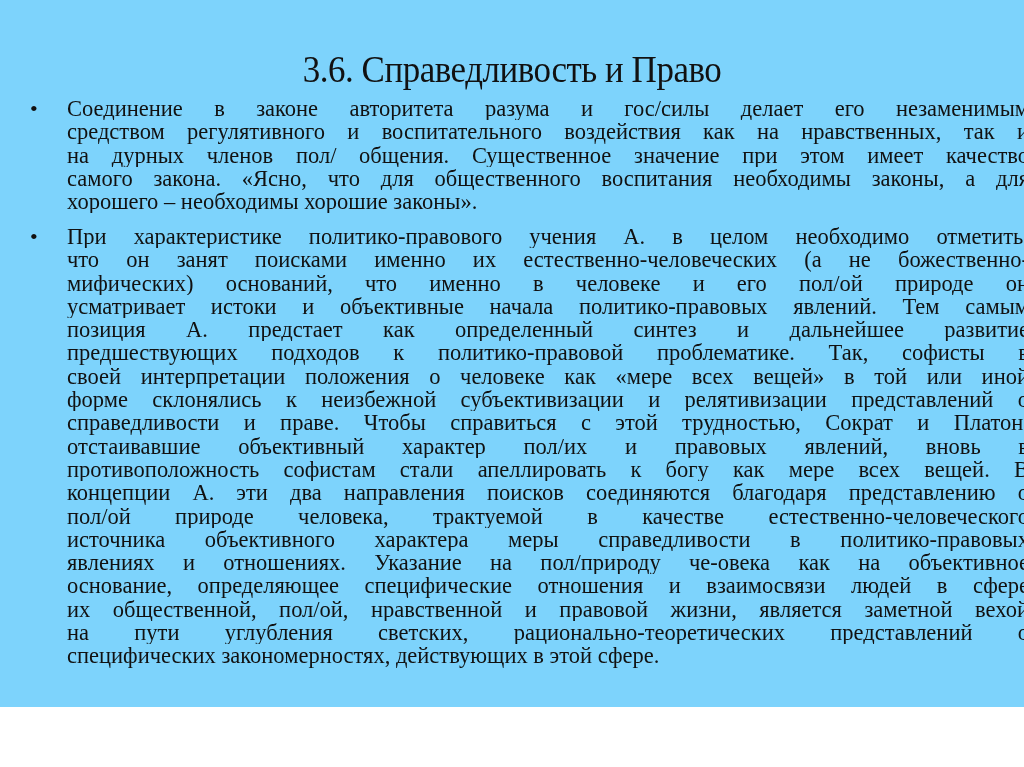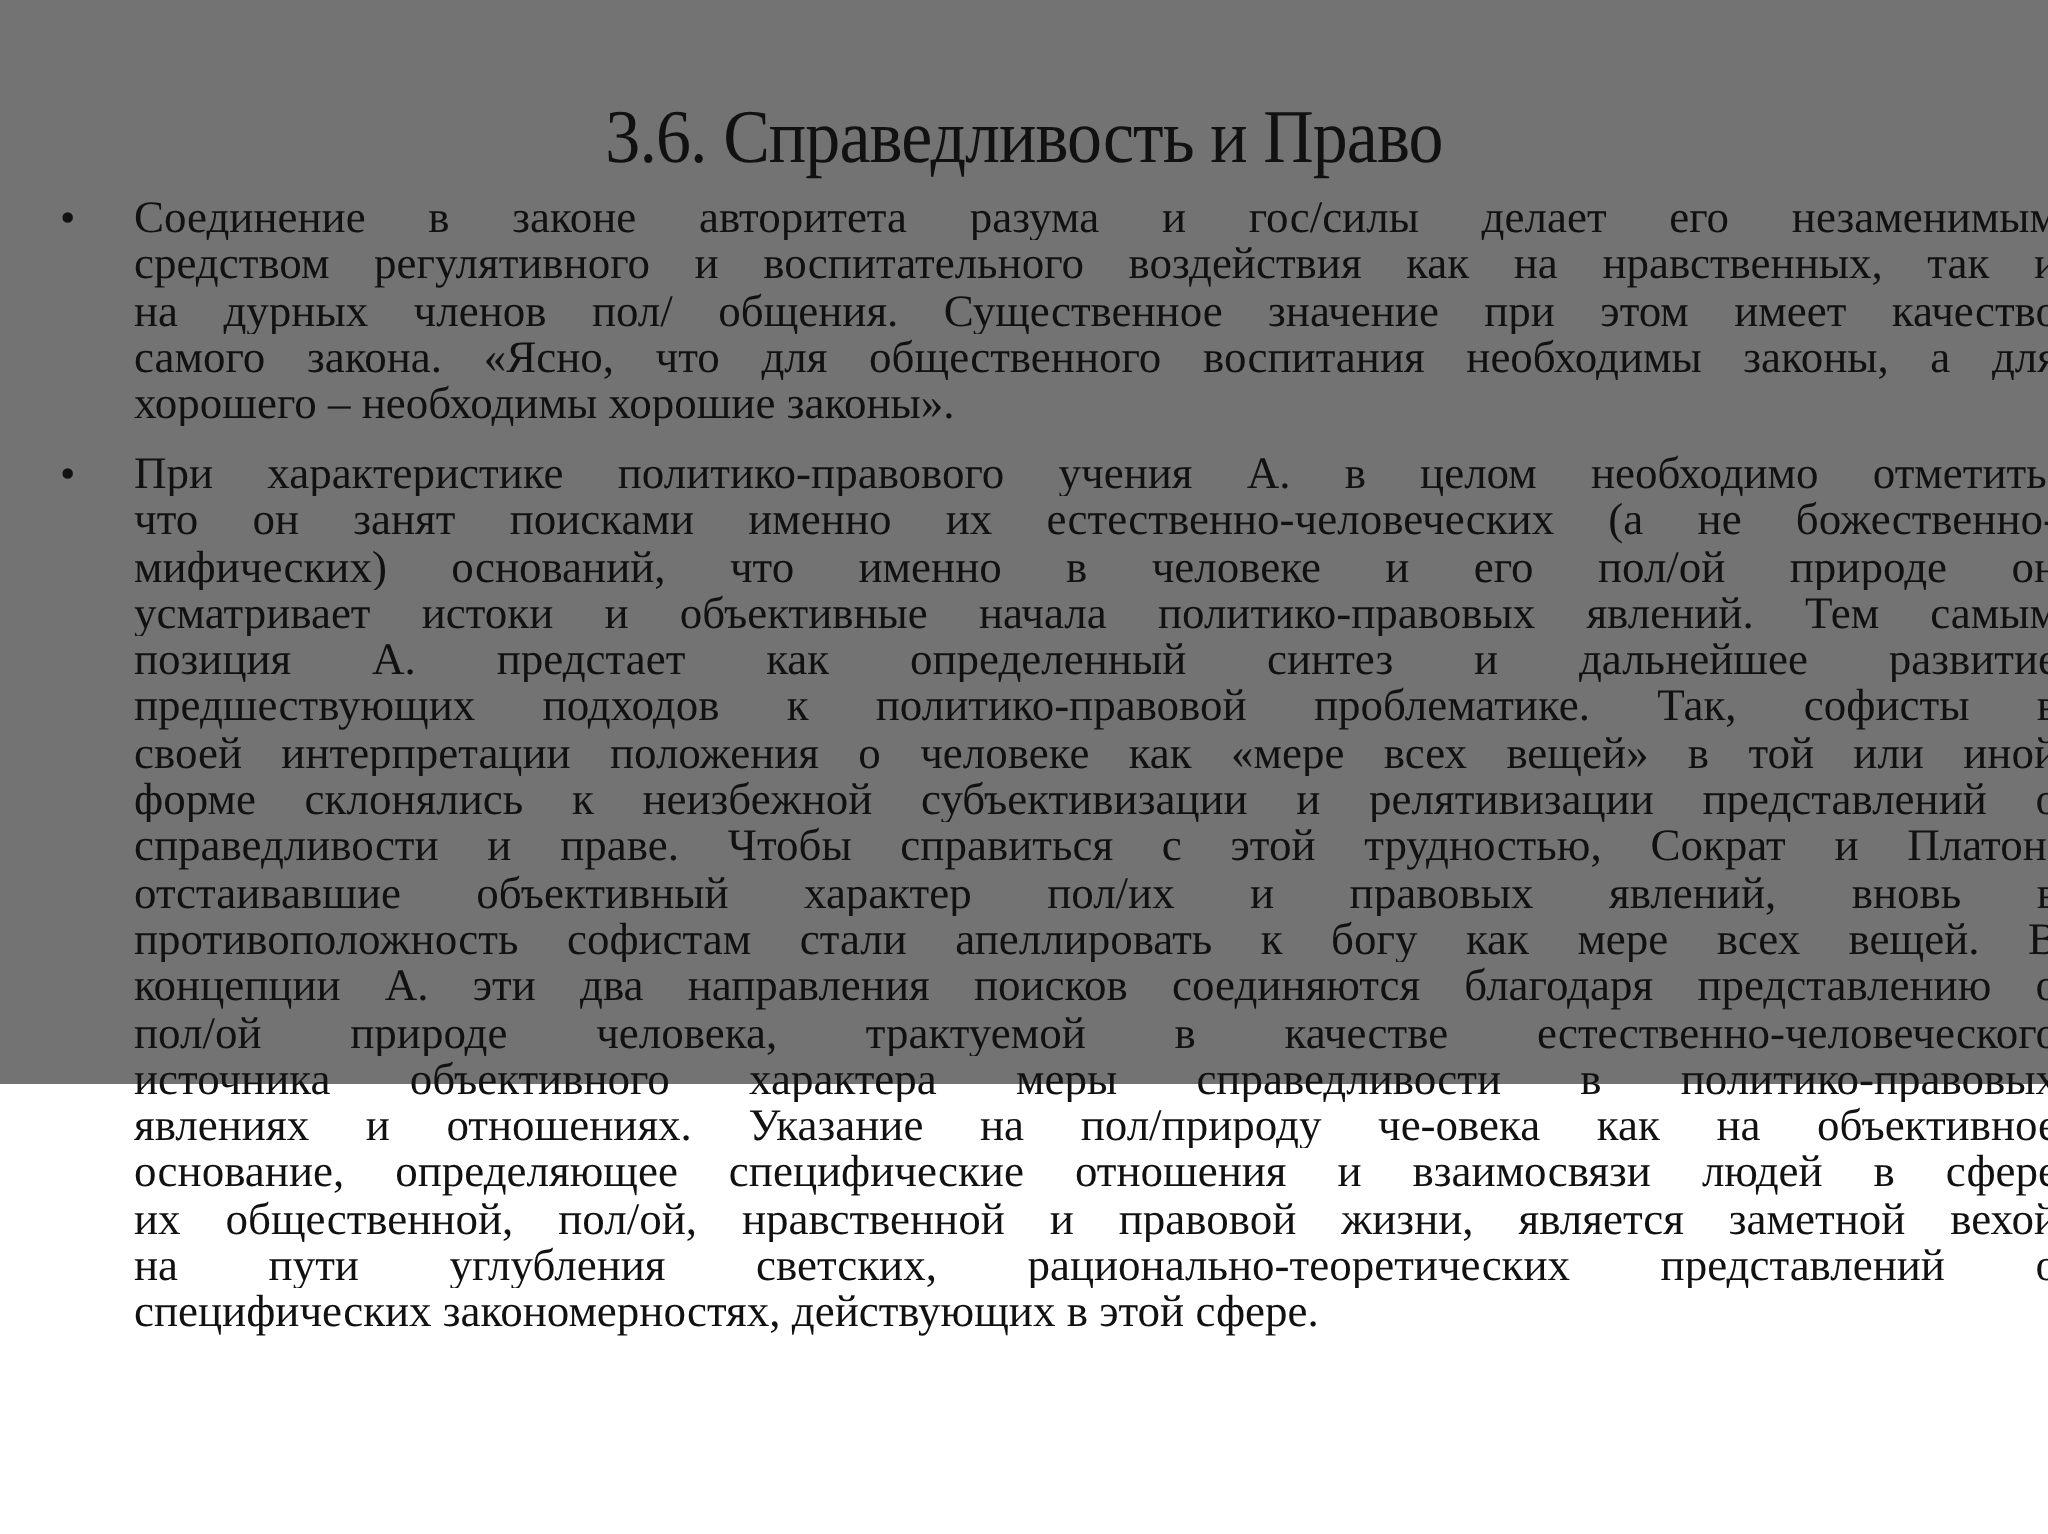--- a/index.html
+++ b/index.html
@@ -11,22 +11,22 @@
       width: 1024px;
       height: 767px;
       position: relative;
       overflow: hidden;
       font-family: "Liberation Serif", "DejaVu Serif", serif;
       color: #111111;
     }
     .slide {
       position: absolute;
       left: 0; top: 0;
-      width: 1024px; height: 542px;
-      background: #737373;
+      width: 1024px; height: 707px;
+      background: #7dd3fc;
     }
     .title {
       position: absolute;
       left: 0;
       top: 46px;
       width: 1024px;
       text-align: center;
       font-size: 38px;
       line-height: 46px;
       letter-spacing: -0.5px;

